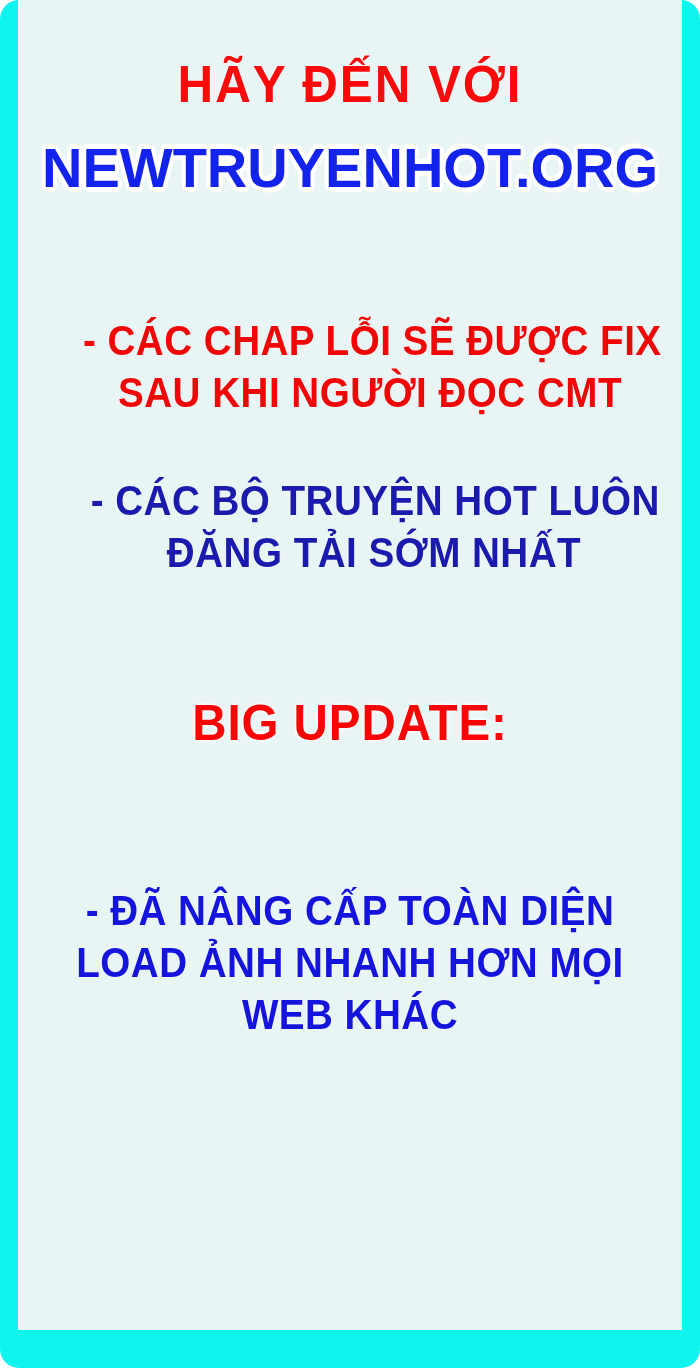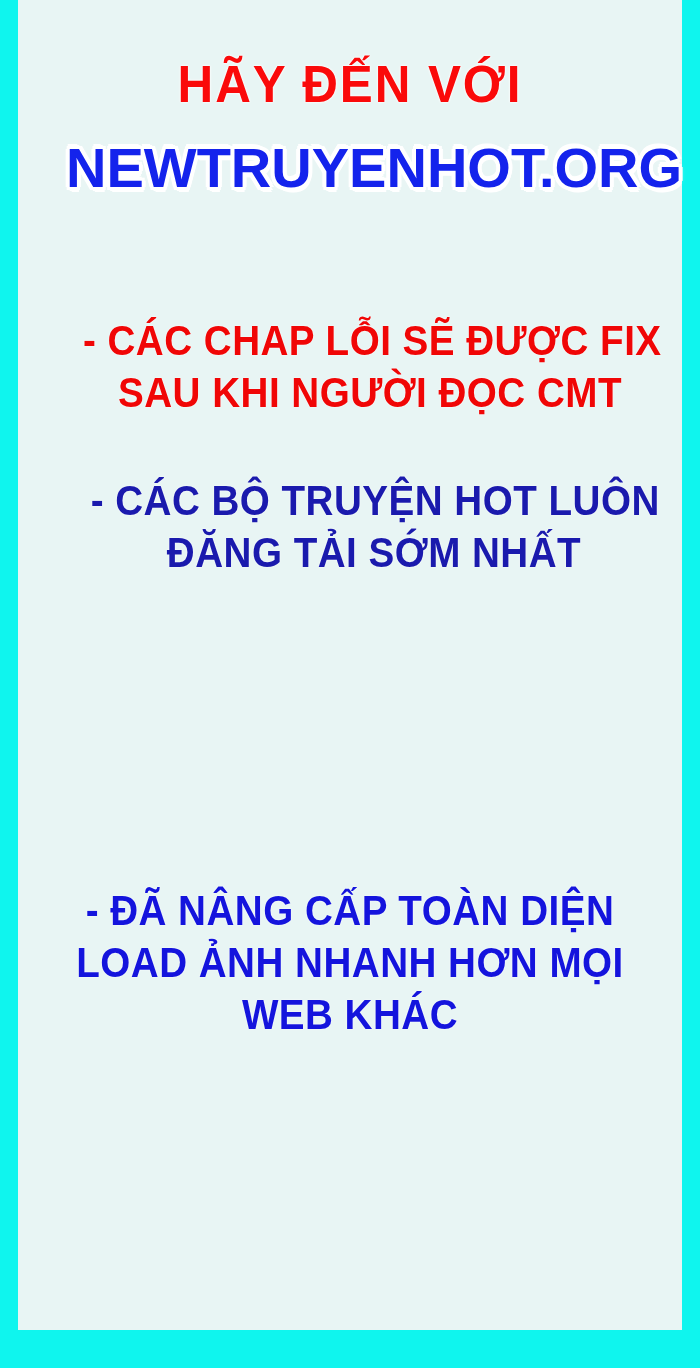--- a/index.html
+++ b/index.html
@@ -7,20 +7,21 @@
     padding: 0;
     background: #ffffff;
   }
   #banner {
     position: relative;
     width: 700px;
     height: 1368px;
     overflow: hidden;
     background: #0ff5ee;
     font-family: "Liberation Sans", "DejaVu Sans", sans-serif;
+    border-radius: 19px;
   }
   
   #panel {
     position: absolute;
     left: 18px;
     top: 0px;
     width: 664px;
     height: 1330px;
     background: #e8f5f4;
     box-sizing: border-box;
@@ -57,21 +58,20 @@
     font-size: 56px;
     letter-spacing: 0px;
     transform: scaleX(1.0);
     text-shadow:
       -3px -3px 0 #ffffff,  3px -3px 0 #ffffff,
       -3px  3px 0 #ffffff,  3px  3px 0 #ffffff,
       -4px  0   0 #ffffff,  4px  0   0 #ffffff,
        0   -4px 0 #ffffff,  0    4px 0 #ffffff,
       -2px -5px 0 #ffffff,  2px  5px 0 #ffffff,
        0 0 6px #ffffff;
-    text-align: right;
   }
 
   
   .t-red {
     color: #f00606;
     font-size: 42px;
     letter-spacing: 0.5px;
     transform: scaleX(0.92);
     text-shadow: 0 0 2px #ffffff;
   }
@@ -133,20 +133,23 @@
     <div class="stack" style="top:320px;padding-left:40px;">
       <span class="line t-red">- CÁC CHAP LỖI SẼ ĐƯỢC FIX</span>
       <span class="line t-red" style="margin-top:10px;">SAU KHI NGƯỜI ĐỌC CMT</span>
     </div>
 
     <div class="stack" style="top:480px;margin-left:48px;">
       <span class="line t-navy">- CÁC BỘ TRUYỆN HOT LUÔN</span>
       <span class="line t-navy" style="margin-top:10px;">ĐĂNG TẢI SỚM NHẤT</span>
     </div>
 
+    <div class="stack" style="top:698px;">
+      <span class="line t-big">BIG UPDATE:</span>
+    </div>
 
 
     <div class="stack" style="top:890px;">
       <span class="line t-blue">- ĐÃ NÂNG CẤP TOÀN DIỆN</span>
       <span class="line t-blue" style="margin-top:10px;">LOAD ẢNH NHANH HƠN MỌI</span>
       <span class="line t-blue" style="margin-top:10px;">WEB KHÁC</span>
     </div>
 
 
   </div>

